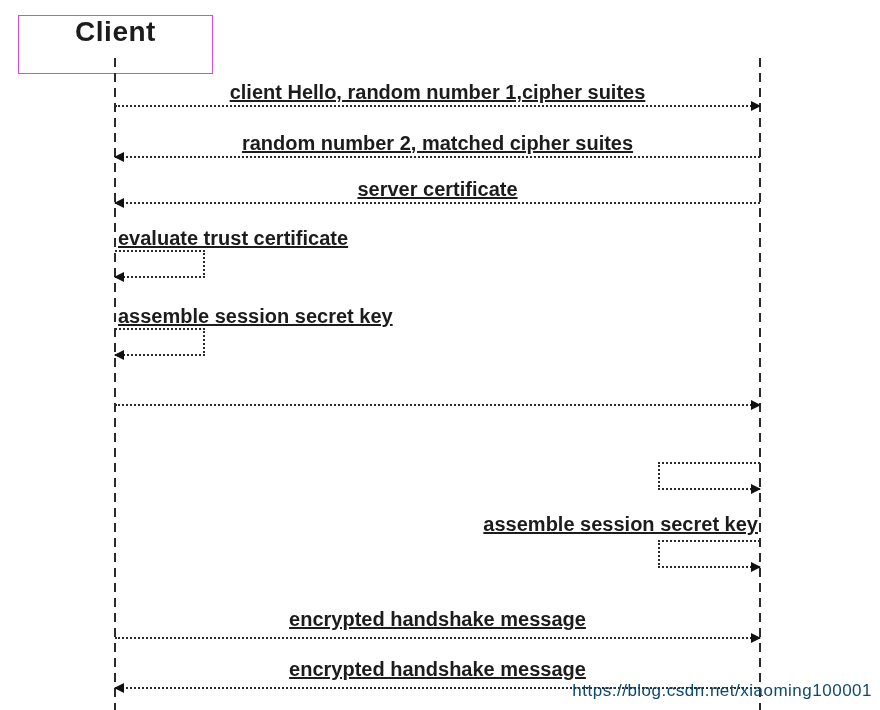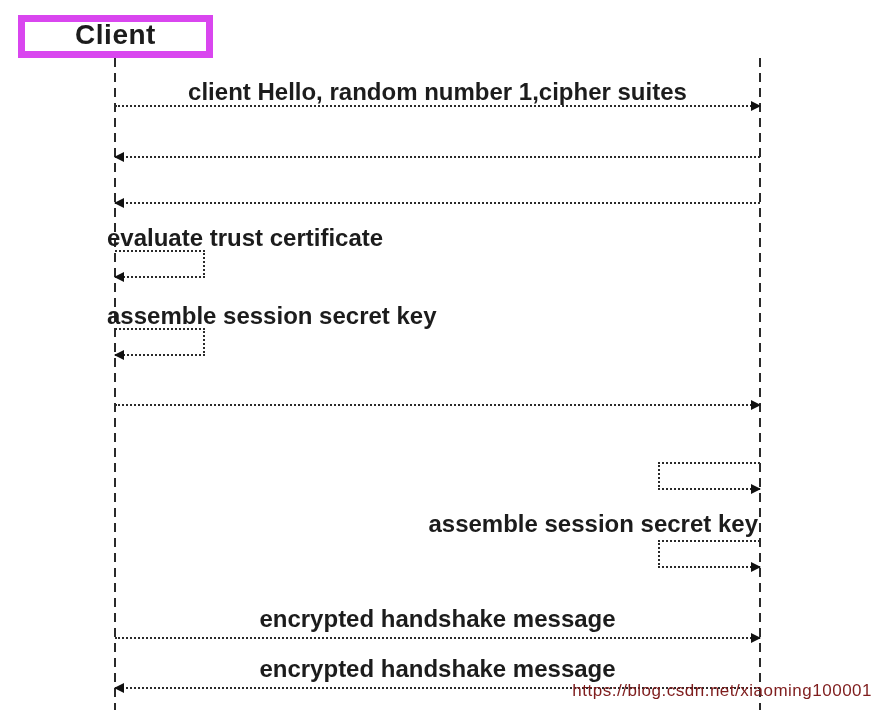--- a/index.html
+++ b/index.html
@@ -9,25 +9,25 @@
     height: 710px;
     background: #ffffff;
     overflow: hidden;
     font-family: "Liberation Sans", sans-serif;
     font-weight: bold;
     color: #1c1c1c;
   }
   .actor-box {
     position: absolute;
     top: 15px;
-    height: 43px;
-    border: 7px solid #d946ef;
+    height: 59px;
+    border: 1px solid #d946ef;
     background: #ffffff;
     display: flex;
-    align-items: flex-end;
+    align-items: flex-start;
     justify-content: center;
     font-size: 28px;
     letter-spacing: 0.5px;
     box-sizing: border-box;
   }
   .actor-client { left: 18px;  width: 195px; }
   .actor-server { left: 662px; width: 196px; }
 
   .lifeline {
     position: absolute;
@@ -51,26 +51,27 @@
     width: 0; height: 0;
     border-top: 5px solid transparent;
     border-bottom: 5px solid transparent;
     top: -6px;
   }
   .arrow-left  { left: -1px;  border-right: 10px solid #111111; }
   .arrow-right { right: -1px; border-left: 10px solid #111111; }
 
   .msg-label {
     position: absolute;
-    font-size: 24px;
+    font-size: 20px;
     white-space: nowrap;
     line-height: 24px;
+    text-decoration: underline;
   }
   .lbl-center { left: 115px; width: 645px; text-align: center; }
-  .lbl-left   { left: 107px; text-align: center; }
+  .lbl-left   { left: 118px; text-align: center; }
   .lbl-right  { right: 122px; text-align: right; }
 
   .self-loop {
     position: absolute;
     height: 28px;
     box-sizing: border-box;
   }
   .self-loop-client {
     left: 115px;
     width: 90px;
@@ -87,21 +88,21 @@
     border-bottom: 2px dotted #2a2a2a;
   }
   .self-loop-server .arrowhead { top: auto; bottom: -6px; }
 
   .watermark {
     position: absolute;
     top: 681px;
     right: 8px;
     font-size: 17px;
     font-weight: normal;
-    color: #7f1d1d;
+    color: #0c4a6e;
     letter-spacing: 0.5px;
     white-space: nowrap;
   }
 </style>
 </head>
 <body>
 
 <div class="diagram">
 
   <div class="actor-box actor-client">
@@ -109,24 +110,26 @@
   </div>
 
   <div class="lifeline lifeline-client"></div>
   <div class="lifeline lifeline-server"></div>
 
   <div class="msg-label lbl-center" style="top:80px">client Hello, random number 1,cipher suites</div>
   <div class="msg-line" style="top:105px">
     <div class="arrowhead arrow-right"></div>
   </div>
 
+  <div class="msg-label lbl-center" style="top:131px">random number 2, matched cipher suites</div>
   <div class="msg-line" style="top:156px">
     <div class="arrowhead arrow-left"></div>
   </div>
 
+  <div class="msg-label lbl-center" style="top:177px">server certificate</div>
   <div class="msg-line" style="top:202px">
     <div class="arrowhead arrow-left"></div>
   </div>
 
   <div class="msg-label lbl-left" style="top:226px">evaluate trust certificate</div>
   <div class="self-loop self-loop-client" style="top:250px">
     <div class="arrowhead arrow-left"></div>
   </div>
 
   <div class="msg-label lbl-left" style="top:304px">assemble session secret key</div>

